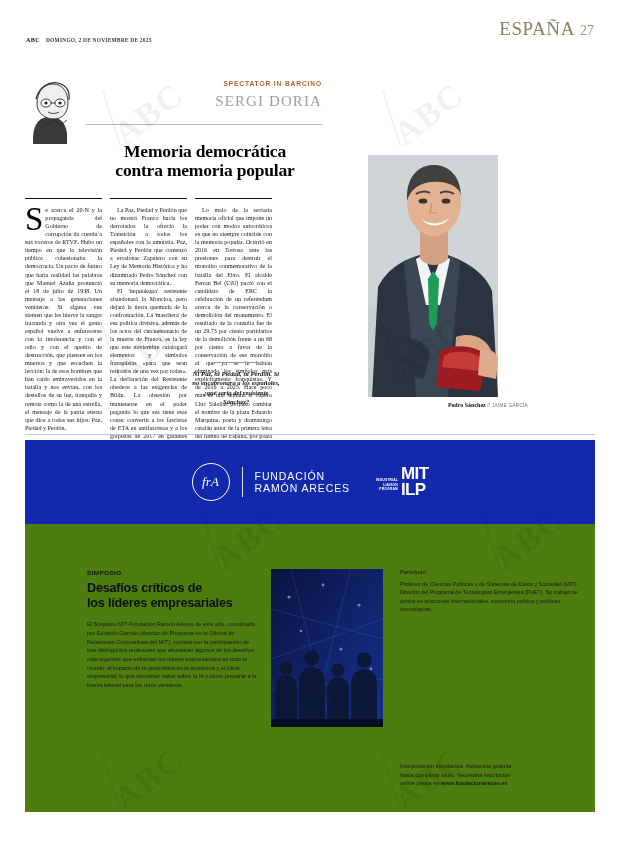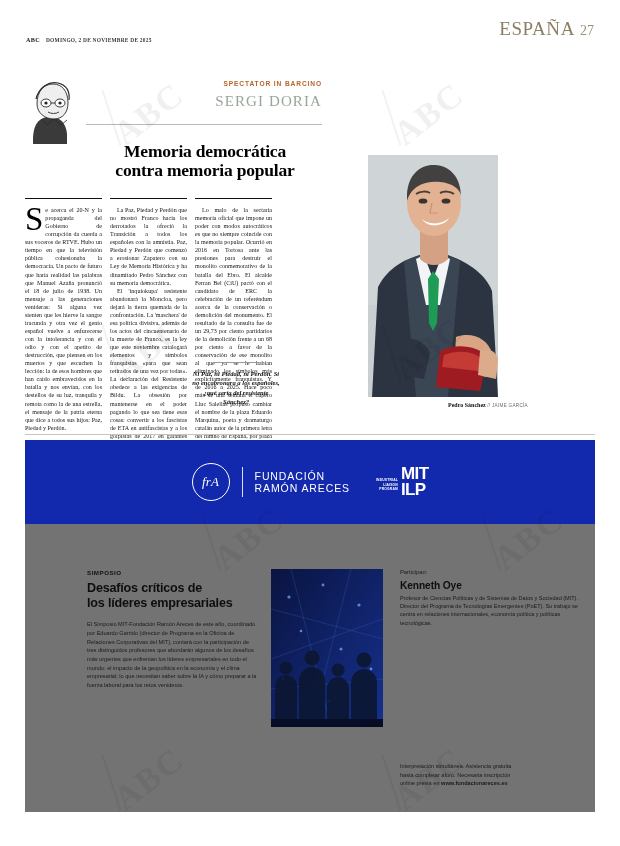--- a/index.html
+++ b/index.html
@@ -116,21 +116,21 @@
   }
   .caption b { font-weight:bold; }
   .caption .credit {
     font-family:"Liberation Sans", sans-serif;
     font-size:4.6px; letter-spacing:.3px; color:#6d6d6d; text-transform:uppercase;
   }
 
   
   .ad {
     position:absolute; left:25px; top:440px; width:570px; height:372px;
-    background:#737373;
+    background:#4d7c0f;
     border:0;
   }
   .ad-top { border-top:1px solid #c9c4b4; position:absolute; left:25px; top:434px; width:570px; }
   .ad-band {
     position:absolute; left:0; top:0; width:570px; height:84px;
     background:#1229ae;
     display:flex; align-items:center; justify-content:center; gap:26px;
   }
   .fra-logo { display:flex; align-items:center; gap:12px; }
   .fra-mark {
@@ -393,21 +393,20 @@
             <circle cx="93" cy="91" r="7.5"></circle>
           </g>
           <rect y="150" width="112" height="8" fill="#060d24"></rect>
         </svg>
       </div>
 
       <div class="ad-right">
         <div class="participan">Participan:</div>
 
         <div>
-          <div class="sp-name">Kenneth Oye</div>
           <div class="sp-bio">Profesor de Ciencias Políticas y de Sistemas de Datos y Sociedad (MIT). Director del Programa de Tecnologías Emergentes (PoET). Su trabajo se centra en relaciones internacionales, economía política y políticas tecnológicas.</div>
         </div>
       </div>
 
 
       <div class="ad-foot-right">
         <div class="foot-txt">Interpretación simultánea. Asistencia gratuita</div>
         <div class="foot-txt">hasta completar aforo. Necesaria inscripción</div>
         <div class="foot-txt"><span>online previa en </span><b>www.fundacionareces.es</b></div>
       </div>

